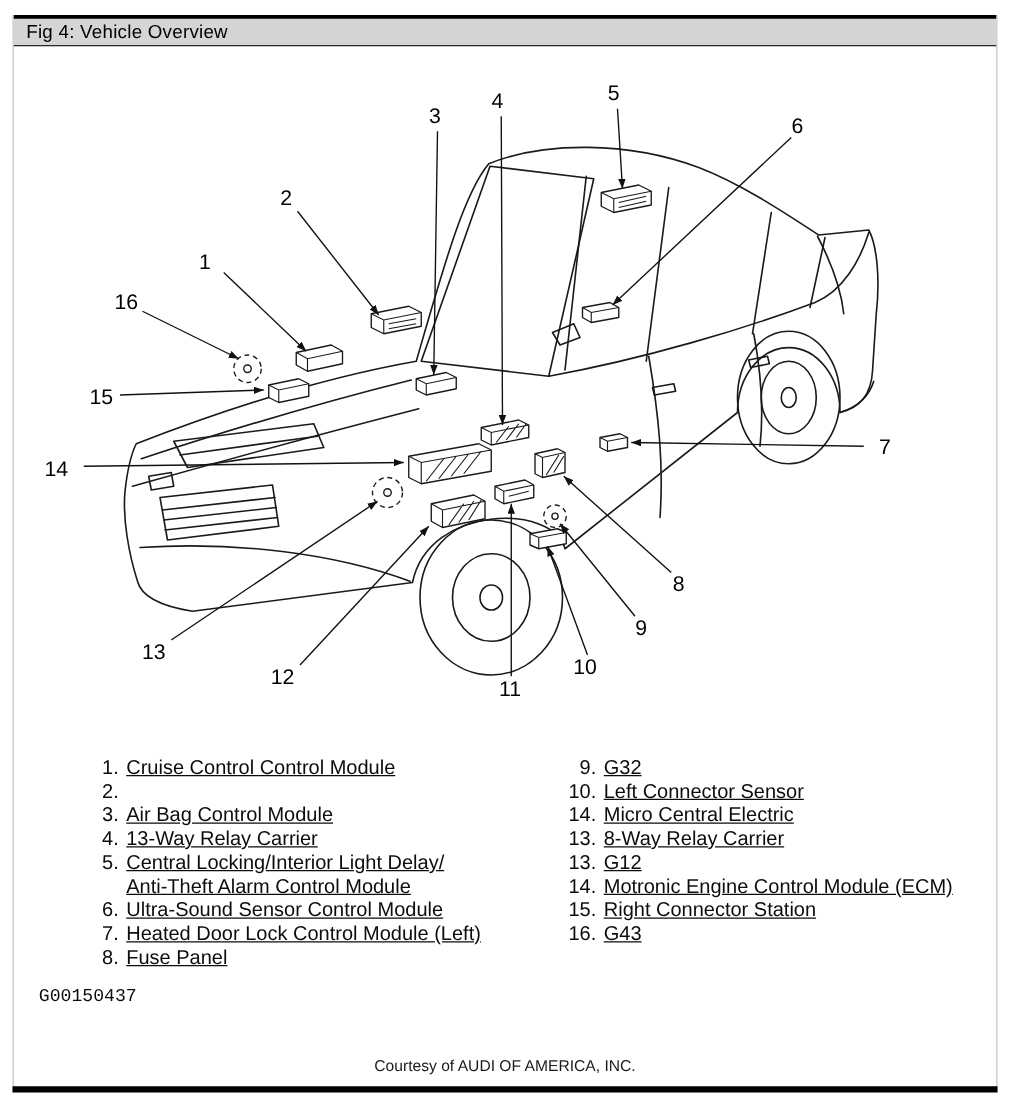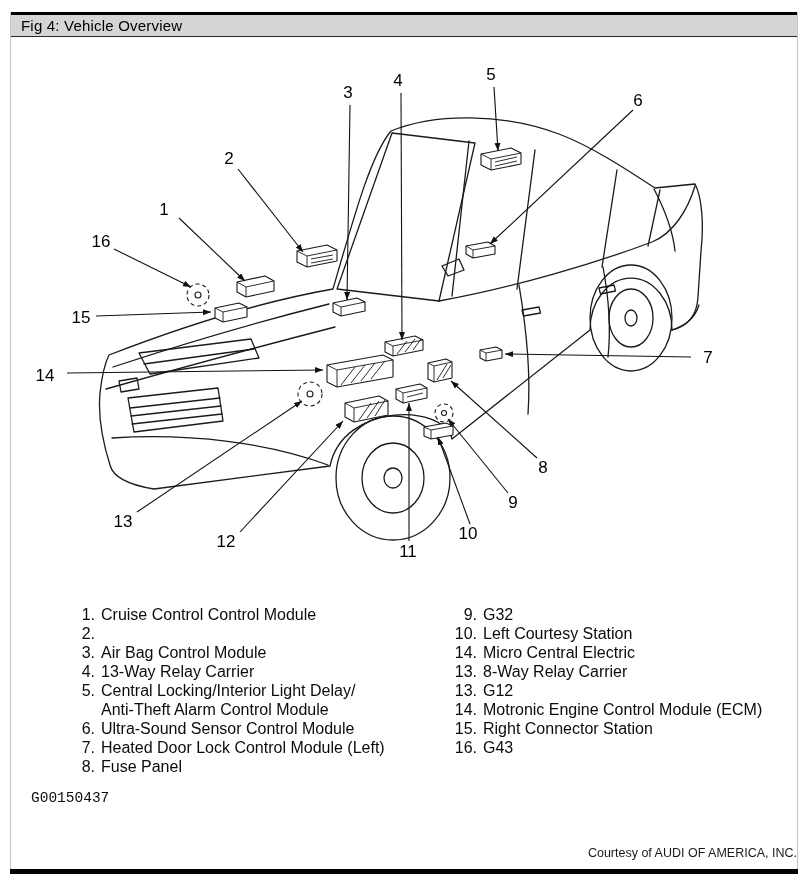--- a/index.html
+++ b/index.html
@@ -41,32 +41,32 @@
     padding-left: 58px;
     margin-top: 10px;
     font-size: 16px;
     line-height: 19px;
     color: #0c0c0c;
   }
   .legend-col-left { width: 382px; flex: none; }
   .legend-col-right { flex: 1; }
   .legend-item { display: flex; }
   .li-num { width: 26px; text-align: right; margin-right: 6px; flex: none; }
-  .li-label { white-space: pre-line; }
+  .li-label { white-space: pre-line; text-decoration: underline; }
   .figure-id {
     margin: 14px 0 0 20px;
     font-size: 14.5px;
     color: #0c0c0c;
     font-family: Liberation Mono, monospace;
   }
   .courtesy {
     position: absolute;
     left: 0; right: 0;
     bottom: 14px;
-    text-align: right;
+    text-align: center;
     font-size: 12.5px;
     color: #1a1a1a;
   }
   .bottom-bar {
     position: absolute;
     left: -1px; right: -1px; bottom: 0;
     height: 5px;
     background: #000;
   }
 </style>
@@ -296,21 +296,21 @@
           <span class="li-label">Fuse Panel</span>
         </div>
     </div>
     <div class="legend-col legend-col-right">
       <div class="legend-item">
           <span class="li-num">9.</span>
           <span class="li-label">G32</span>
         </div>
       <div class="legend-item">
           <span class="li-num">10.</span>
-          <span class="li-label">Left Courtesy Station</span>
+          <span class="li-label">Left Connector Sensor</span>
         </div>
       <div class="legend-item">
           <span class="li-num">14.</span>
           <span class="li-label">Micro Central Electric</span>
         </div>
       <div class="legend-item">
           <span class="li-num">13.</span>
           <span class="li-label">8-Way Relay Carrier</span>
         </div>
       <div class="legend-item">

